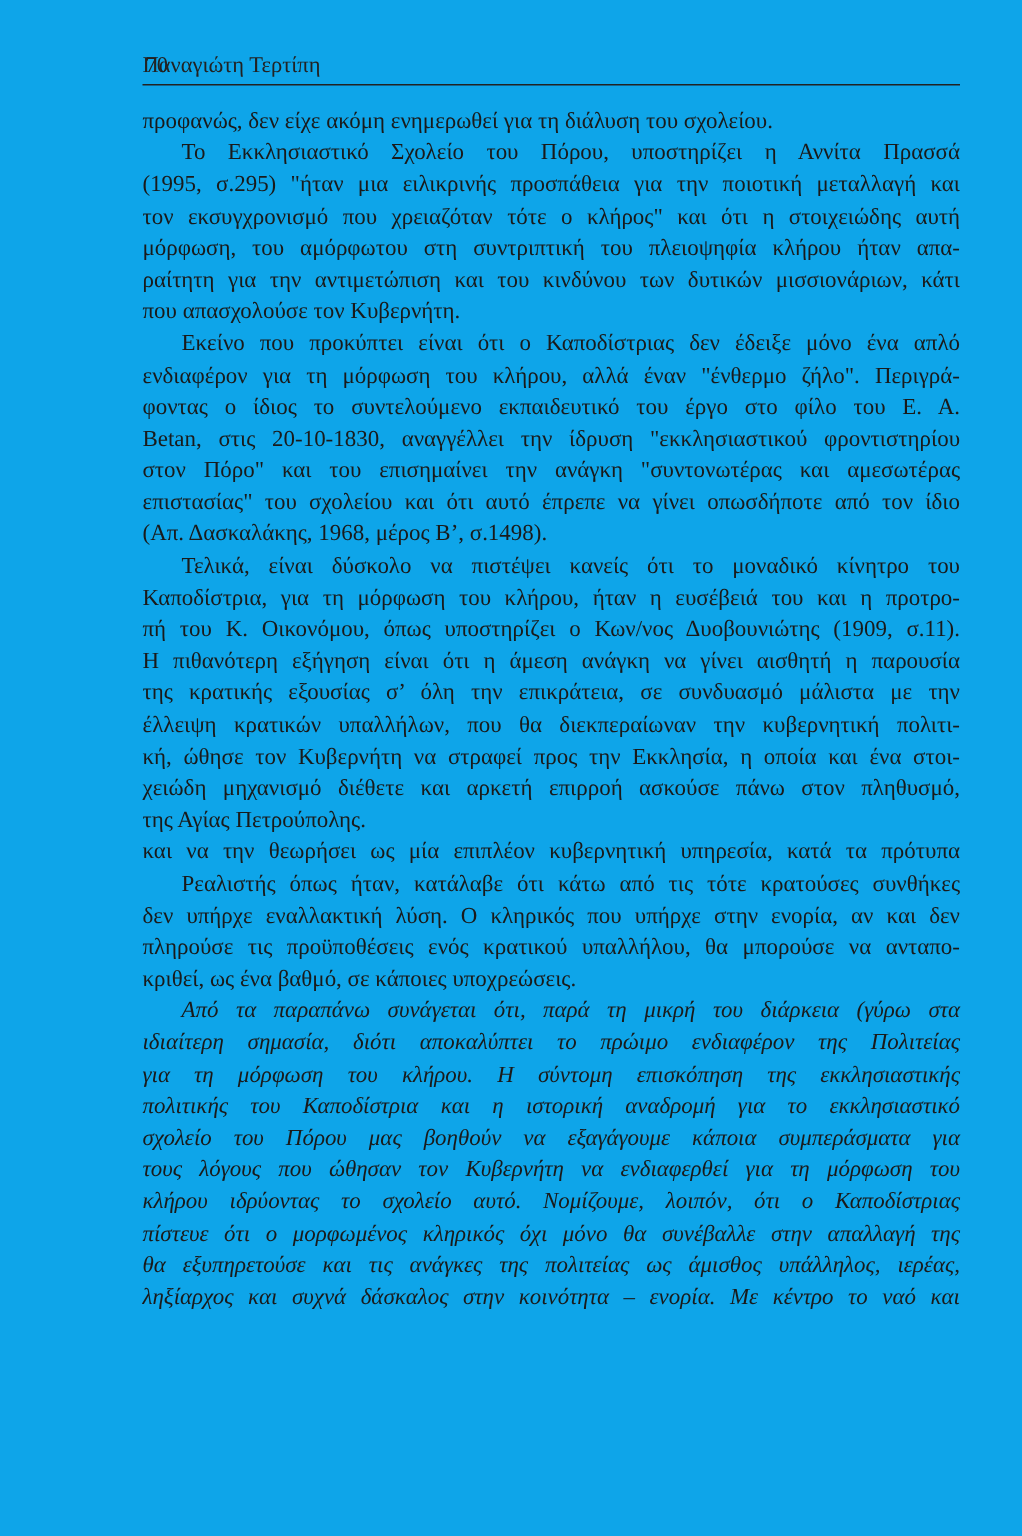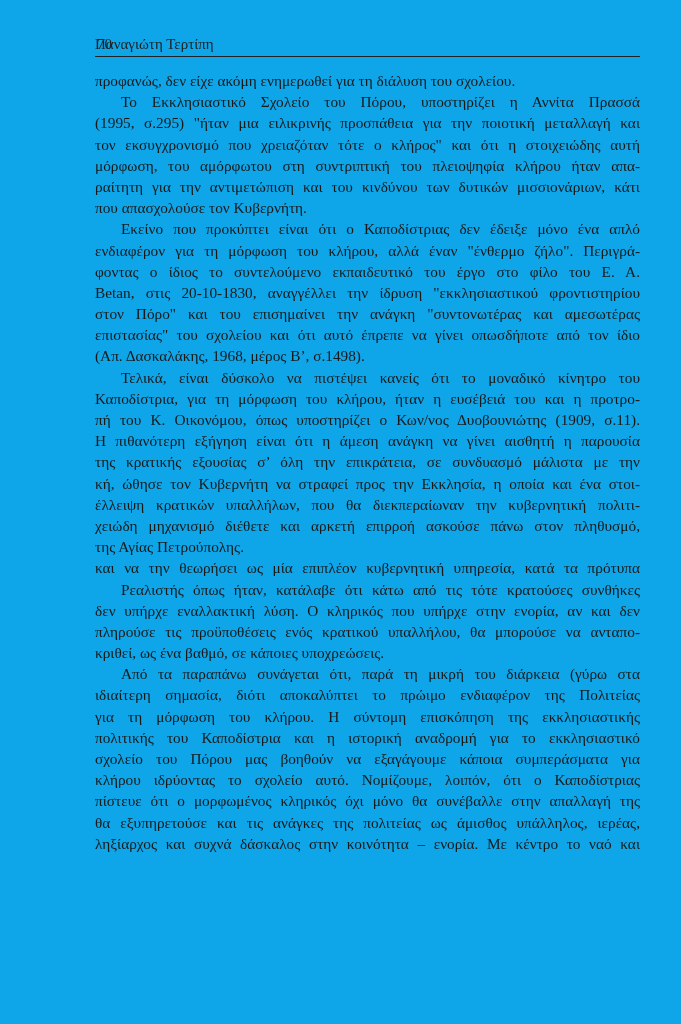--- a/index.html
+++ b/index.html
@@ -5,21 +5,21 @@
     html, body { margin: 0; padding: 0; background: #ffffff; }
     body { width: 681px; height: 1024px; overflow: hidden; position: relative; }
     .page { position: absolute; left: 0; top: 0; width: 681px; height: 1024px; background: #0ea5e9; }
     .header { position: absolute; left: 95px; top: 34px; width: 545px; height: 22px; border-bottom: 1.5px solid #222; }
     .page-num { position: absolute; left: 2px; top: 2px; font-family: "Liberation Serif", serif; font-size: 15px; color: #222; }
     .running-title { position: absolute; left: 0; right: 0; top: 2px; text-align: left; font-family: "Liberation Serif", serif; font-size: 15px; color: #222; }
     .body { position: absolute; left: 95px; top: 70px; width: 545px; font-family: "Liberation Serif", serif; font-size: 15.3px; line-height: 21.2px; color: #1a1a1a; }
     .line { display: block; white-space: nowrap; text-align: justify; text-align-last: justify; height: 21.2px; overflow: visible; }
     .line.last { text-align-last: left; }
     .line.indent { padding-left: 26px; }
-    .italic { }
+    .italic { font-style: italic; }
   </style>
 </head>
 <body>
 
 <div class="page">
   <div class="header">
     <span class="page-num">70</span>
     <span class="running-title">Παναγιώτη Τερτίπη</span>
   </div>
   <div class="body" id="body">
@@ -42,37 +42,38 @@
         <span class="line">στον Πόρο" και του επισημαίνει την ανάγκη "συντονωτέρας και αμεσωτέρας</span>
         <span class="line">επιστασίας" του σχολείου και ότι αυτό έπρεπε να γίνει οπωσδήποτε από τον ίδιο</span>
         <span class="line last">(Απ. Δασκαλάκης, 1968, μέρος Β’, σ.1498).</span>
       </div>
       <div>
         <span class="line indent">Τελικά, είναι δύσκολο να πιστέψει κανείς ότι το μοναδικό κίνητρο του</span>
         <span class="line">Καποδίστρια, για τη μόρφωση του κλήρου, ήταν η ευσέβειά του και η προτρο-</span>
         <span class="line">πή του Κ. Οικονόμου, όπως υποστηρίζει ο Κων/νος Δυοβουνιώτης (1909, σ.11).</span>
         <span class="line">Η πιθανότερη εξήγηση είναι ότι η άμεση ανάγκη να γίνει αισθητή η παρουσία</span>
         <span class="line">της κρατικής εξουσίας σ’ όλη την επικράτεια, σε συνδυασμό μάλιστα με την</span>
+        <span class="line">έλλειψη κρατικών υπαλλήλων, που θα διεκπεραίωναν την κυβερνητική πολιτι-</span>
         <span class="line">κή, ώθησε τον Κυβερνήτη να στραφεί προς την Εκκλησία, η οποία και ένα στοι-</span>
-        <span class="line">έλλειψη κρατικών υπαλλήλων, που θα διεκπεραίωναν την κυβερνητική πολιτι-</span>
         <span class="line">χειώδη μηχανισμό διέθετε και αρκετή επιρροή ασκούσε πάνω στον πληθυσμό,</span>
         <span class="line last">της Αγίας Πετρούπολης.</span>
         <span class="line">και να την θεωρήσει ως μία επιπλέον κυβερνητική υπηρεσία, κατά τα πρότυπα</span>
       </div>
       <div>
         <span class="line indent">Ρεαλιστής όπως ήταν, κατάλαβε ότι κάτω από τις τότε κρατούσες συνθήκες</span>
         <span class="line">δεν υπήρχε εναλλακτική λύση. Ο κληρικός που υπήρχε στην ενορία, αν και δεν</span>
         <span class="line">πληρούσε τις προϋποθέσεις ενός κρατικού υπαλλήλου, θα μπορούσε να ανταπο-</span>
         <span class="line last">κριθεί, ως ένα βαθμό, σε κάποιες υποχρεώσεις.</span>
       </div>
       <div class="italic">
         <span class="line indent">Από τα παραπάνω συνάγεται ότι, παρά τη μικρή του διάρκεια (γύρω στα</span>
         <span class="line">ιδιαίτερη  σημασία, διότι αποκαλύπτει το πρώιμο ενδιαφέρον  της Πολιτείας</span>
         <span class="line">για  τη μόρφωση του κλήρου. Η σύντομη  επισκόπηση  της εκκλησιαστικής</span>
         <span class="line">πολιτικής του Καποδίστρια και η ιστορική αναδρομή για το εκκλησιαστικό</span>
         <span class="line">σχολείο του Πόρου μας βοηθούν να εξαγάγουμε κάποια συμπεράσματα για</span>
+        <span class="line">τους λόγους που ώθησαν τον Κυβερνήτη να ενδιαφερθεί για τη μόρφωση του</span>
         <span class="line">κλήρου ιδρύοντας το σχολείο  αυτό. Νομίζουμε, λοιπόν, ότι ο Καποδίστριας</span>
         <span class="line">πίστευε ότι ο μορφωμένος κληρικός όχι μόνο θα συνέβαλλε στην απαλλαγή της</span>
         <span class="line">θα εξυπηρετούσε και τις ανάγκες της πολιτείας ως άμισθος υπάλληλος, ιερέας,</span>
         <span class="line">ληξίαρχος και συχνά δάσκαλος στην κοινότητα – ενορία. Με κέντρο το ναό και</span>
       </div>
     </div>
 </div>
 
 </body></html>

